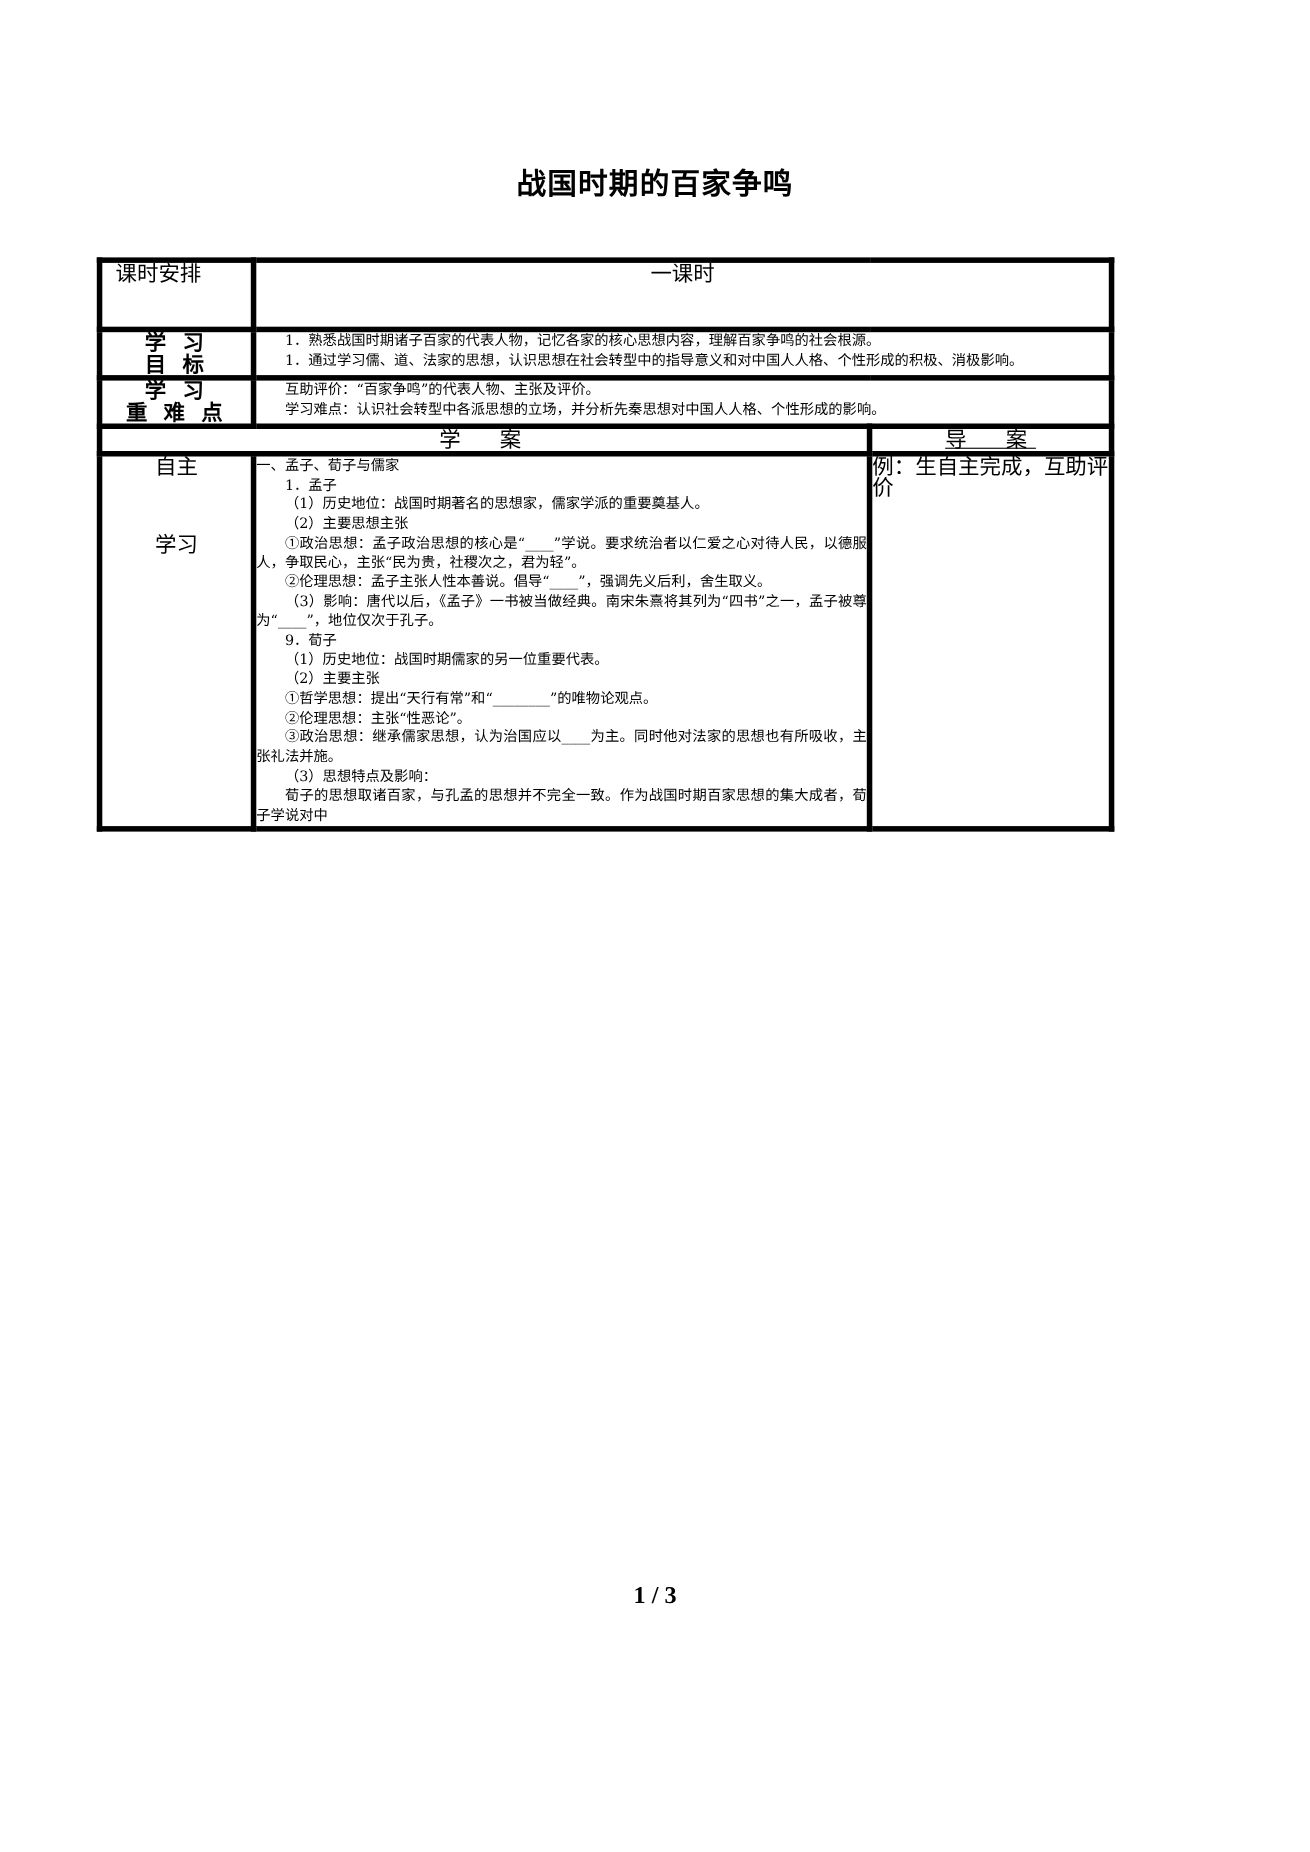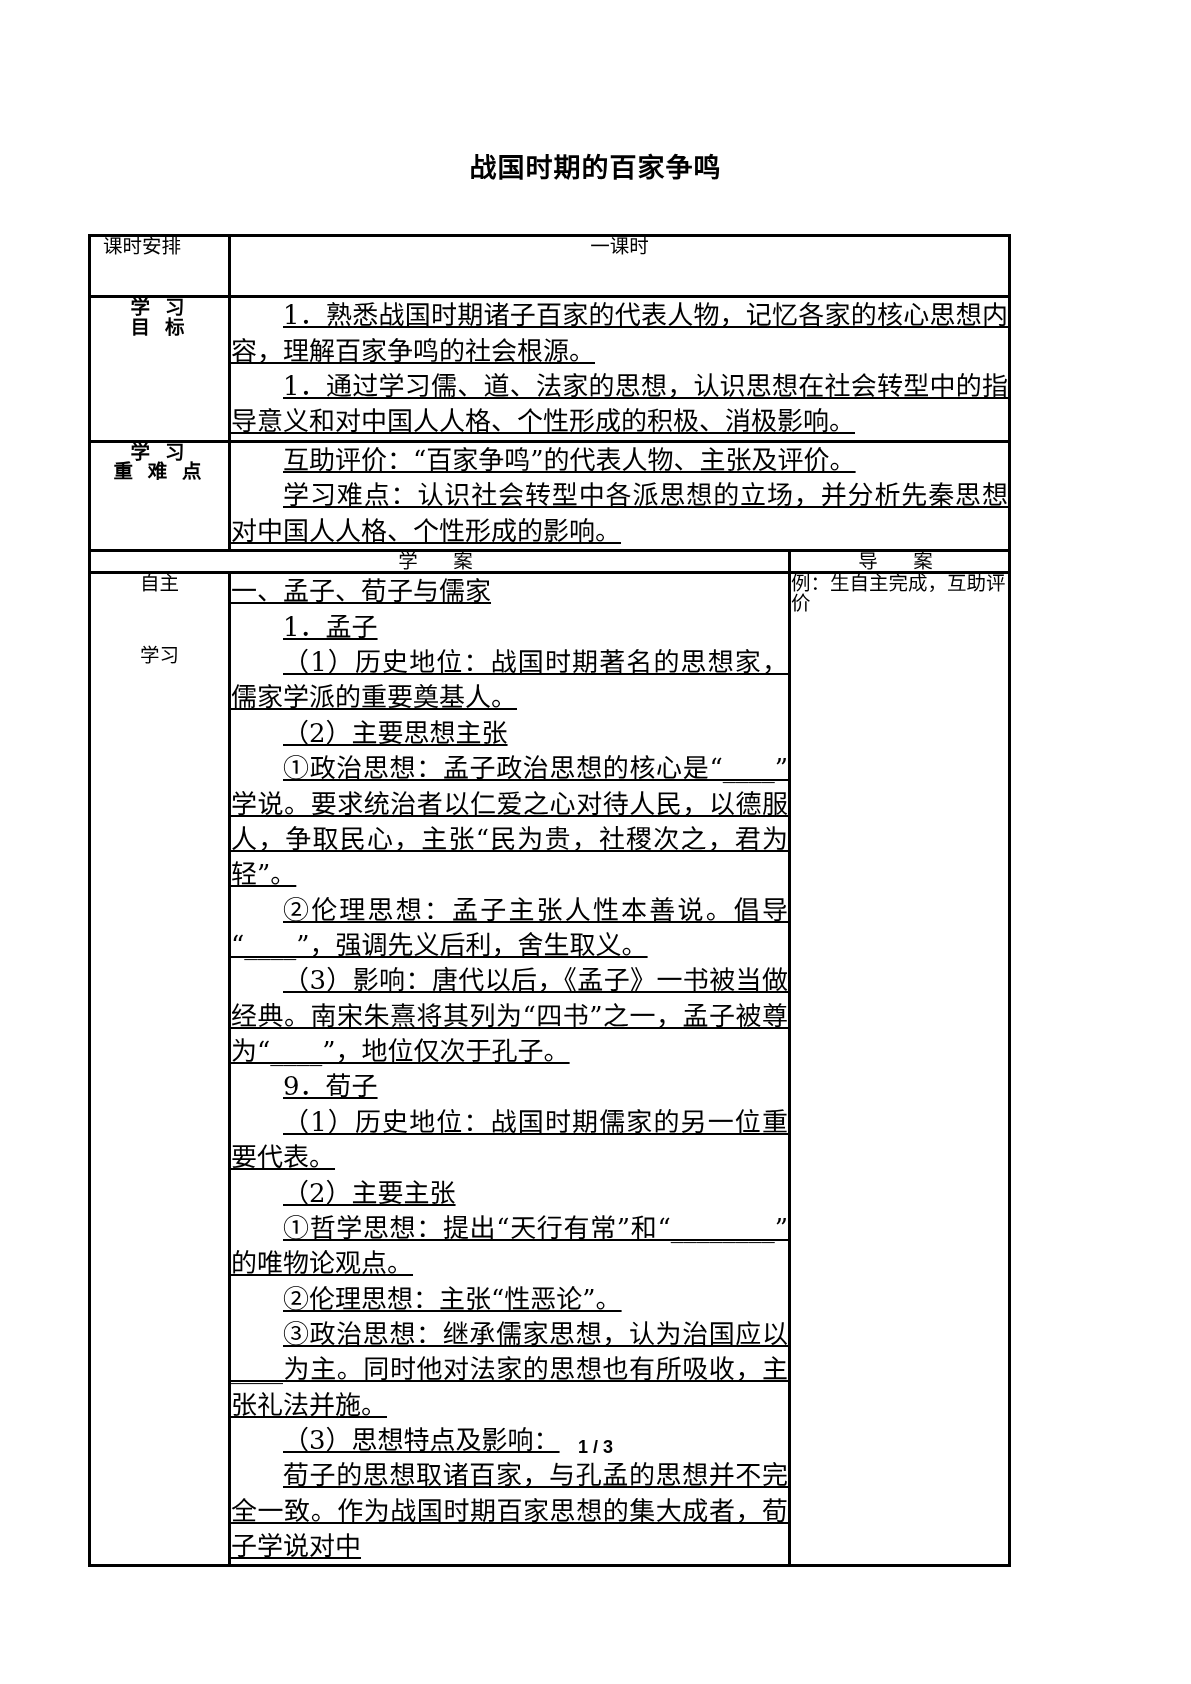--- a/index.html
+++ b/index.html
@@ -34,21 +34,21 @@
     font-family: "DejaVu Serif", "Liberation Serif", serif;
   }
   table.main {
     border-collapse: collapse;
     width: 920px;
     margin-left: 88px;
     margin-top: 50px;
     table-layout: fixed;
   }
   table.main td {
-    border: 3px solid #000000;
+    border: 5px solid #000000;
     vertical-align: top;
     padding: 0;
     font-size: 19.5px;
     line-height: 1.0;
     margin-left: 40px;
   }
   
   .col-label   { width: 140px; }
   .col-body    { width: 560px; }
   .col-guide   { width: 220px; }
@@ -80,25 +80,24 @@
     font-weight: bold;
     font-size: 22px;
     line-height: 1.55;
     letter-spacing: 4px;
   }
   .vlabel span { display: block; }
 
   
   .para {
     margin: 0;
-    font-size: 26px;
+    font-size: 13px;
     line-height: 1.36;
     text-align: justify;
     text-justify: inter-ideograph;
-    text-decoration: underline;
   }
   .indent { text-indent: 2em; }
 
   
   .process-banner {
     text-align: center;
     font-size: 23px;
     font-weight: bold;
     letter-spacing: 1px;
     padding: 22px 0 22px 0;
@@ -107,20 +106,21 @@
   
   .colhead {
     font-size: 19.5px;
     letter-spacing: 8px;
     padding: 22px 0 22px 32px;
     text-align: center;
   }
   .colhead.center {
     padding-left: 0;
     text-align: center;
+    text-decoration: underline;
   }
 
   
   .auto-label {
     text-align: center;
     font-size: 19.5px;
     line-height: 1.2;
     padding-top: 10px;
   }
   .auto-label .l2 { margin-top: 52px; }
@@ -132,23 +132,23 @@
     line-height: 1.36;
   }
   .guide-cell p { margin: 0; }
 
   .footer {
     position: absolute;
     left: 0;
     right: 0;
     top: 1437px;
     text-align: center;
-    font-size: 18px;
-    font-weight: bold;
-    font-family: Liberation Sans, sans-serif;
+    font-size: 22px;
+    font-weight: bold;
+    font-family: Liberation Serif, serif;
   }
 </style>
 </head>
 <body>
 
 <div class="page">
 
   <h1 class="doc-title">战国时期的百家争鸣</h1>
 
   <table class="main">

